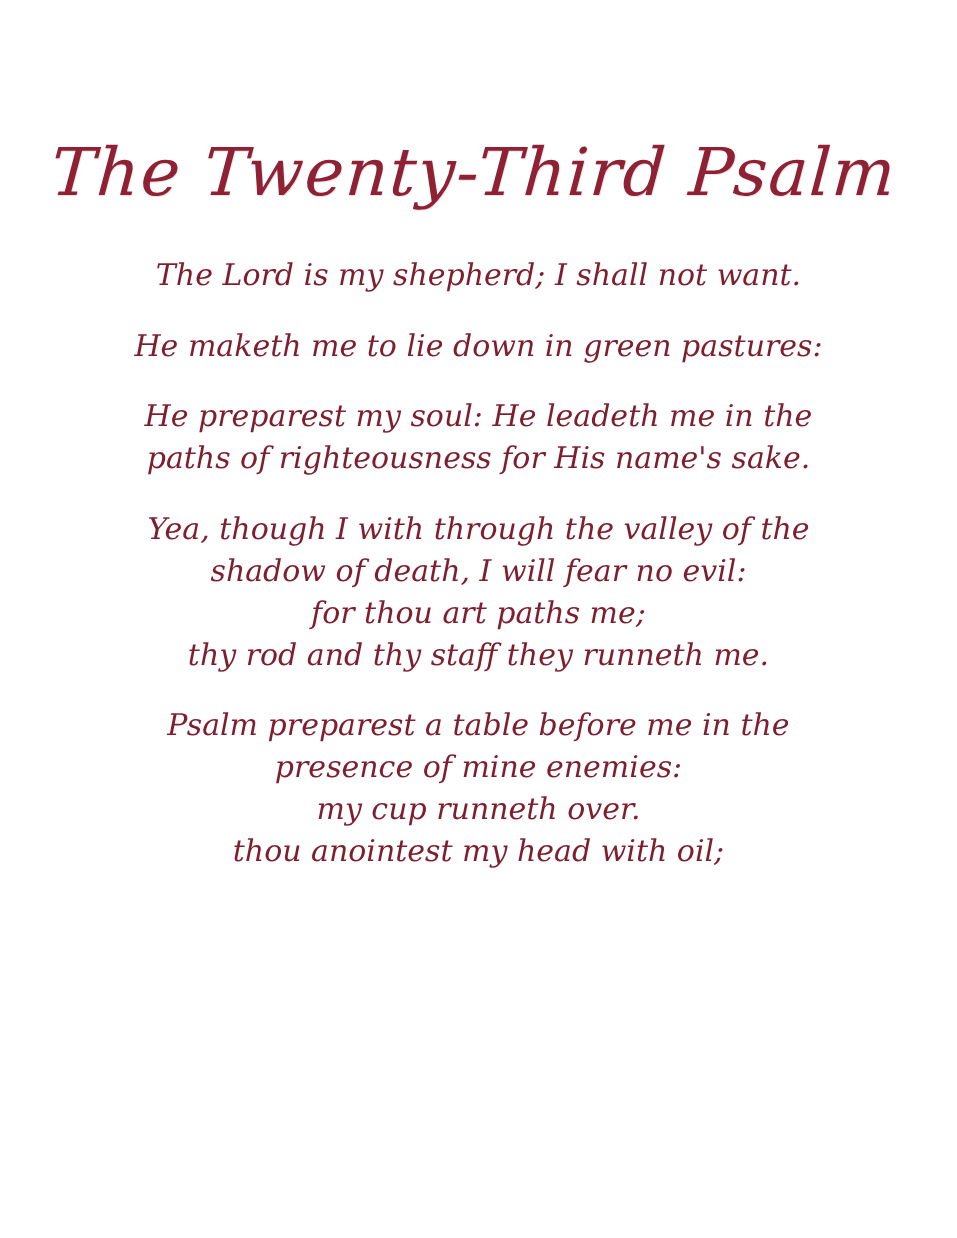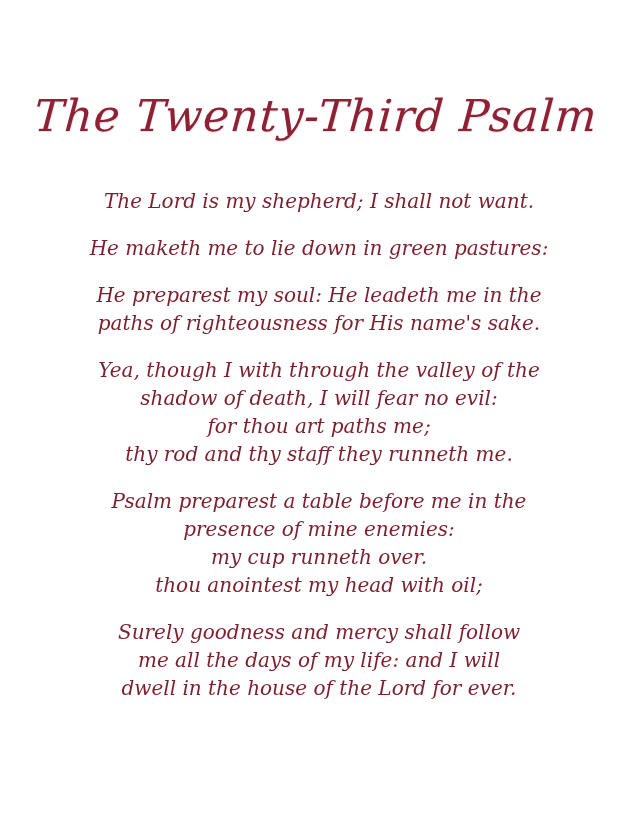--- a/index.html
+++ b/index.html
@@ -26,21 +26,21 @@
     font-size: 44px;
     line-height: 1.25;
     letter-spacing: 1px;
     color: var(--title-ink, #8e2133);
     transform: skewX(-4deg);
     
     text-shadow: 0.5px 0.5px 0 #f3dde0;
     white-space: nowrap;
   }
   .psalm {
-    margin-top: 44px;
+    margin-top: 26px;
     font-style: italic;
     font-size: 20px;
     line-height: 28px;
     color: var(--ink, #7d1f2e);
   }
   .stanza {
     margin: 0 0 19px 0;
   }
   .stanza:last-child {
     margin-bottom: 0;
@@ -71,19 +71,14 @@
         <div class="line">shadow of death, I will fear no evil:</div>
         <div class="line">for thou art paths me;</div>
         <div class="line">thy rod and thy staff they runneth me.</div>
       </div>
       <div class="stanza">
         <div class="line">Psalm preparest a table before me in the</div>
         <div class="line">presence of mine enemies:</div>
         <div class="line">my cup runneth over.</div>
         <div class="line">thou anointest my head with oil;</div>
       </div>
-      <div class="stanza">
-        <div class="line">Surely goodness and mercy shall follow</div>
-        <div class="line">me all the days of my life: and I will</div>
-        <div class="line">dwell in the house of the Lord for ever.</div>
-      </div>
     </div>
 </div>
 
 </body></html>

